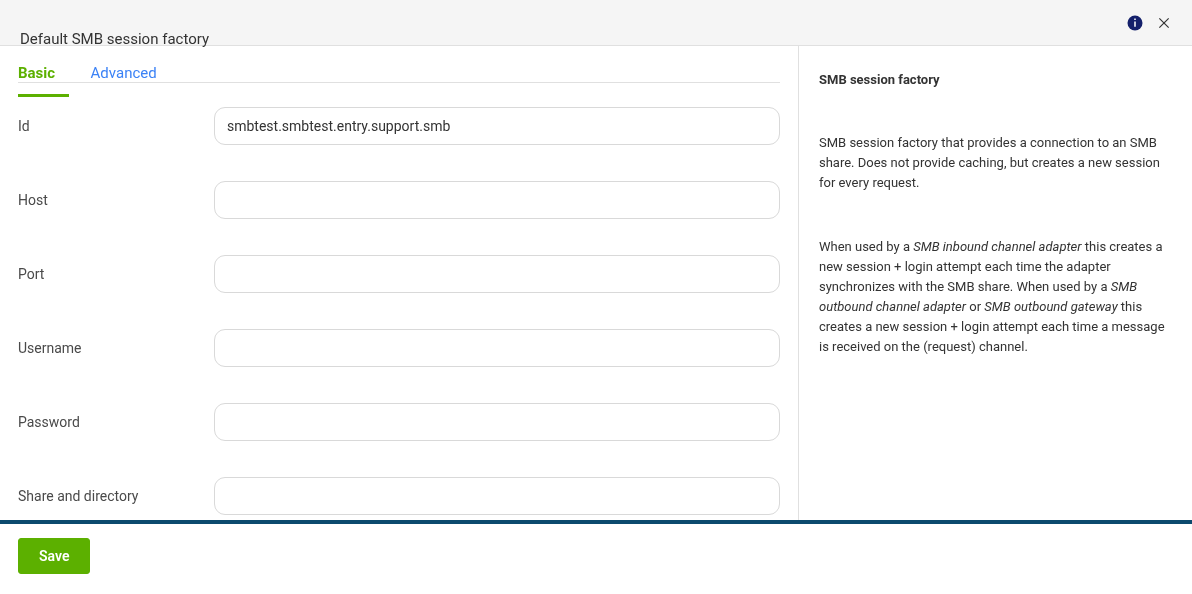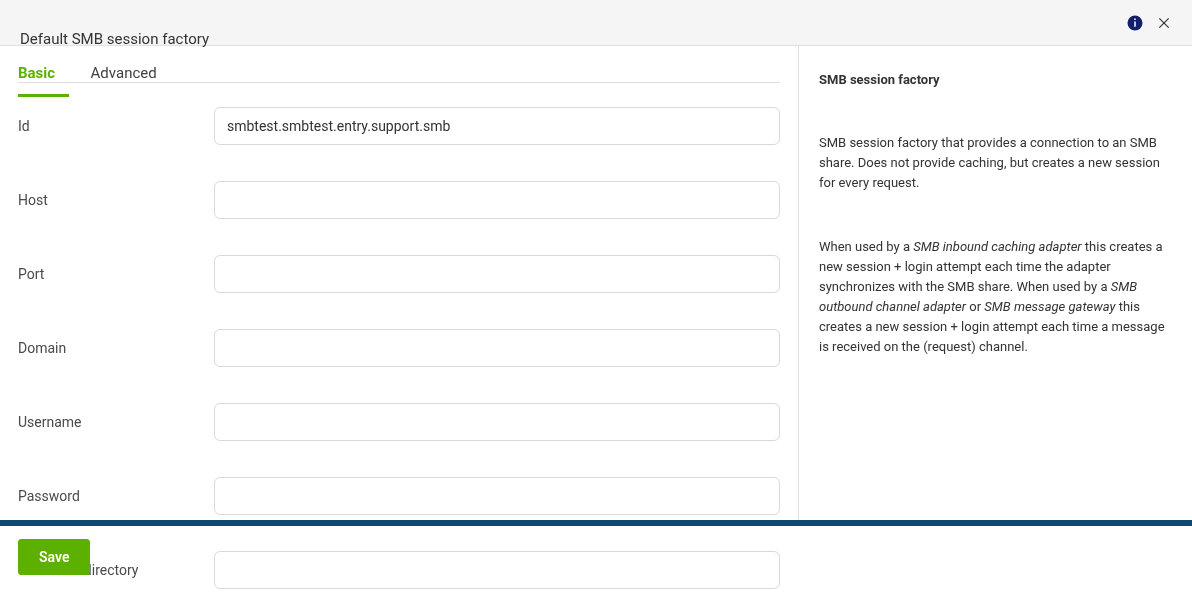--- a/index.html
+++ b/index.html
@@ -87,21 +87,21 @@
     .tabs-wrap {
       padding: 18px 0 0 0;
       margin: 0 18px;
       border-bottom: 1px solid #e0e0e0;
     }
     .tab {
       padding: 12px 14px 14px 0;
       margin-right: 18px;
       cursor: pointer;
       font-size: 15px;
-      color: #404040;
+      color: #3b82f6;
       position: relative;
     }
     .tab.active {
       color: #5cb000;
       font-weight: 700;
     }
     .tab.active::after {
       content: "";
       position: absolute;
       left: 0;
@@ -123,29 +123,29 @@
     }
     .form-label {
       width: 196px;
       color: #4a4a4a;
       font-size: 14px;
     }
     .form-input {
       flex: 1;
       height: 38px;
       border: 1px solid #d9d9d9;
-      border-radius: 6px;
+      border-radius: 11px;
       padding: 0 12px;
       font-size: 14px;
       color: #333;
       font-family: inherit;
       outline: none;
     }
     .footer {
-      border-top: 6px solid #0c4a6e;
+      border-top: 4px solid #0c4a6e;
       padding: 18px 18px;
       display: flex;
       gap: 10px;
       height: 68px;
       align-items: center;
     }
     .btn {
       height: 36px;
       padding: 0 20px;
       border-radius: 3px;
@@ -201,41 +201,37 @@
       </div>
       <div class="form-row">
         <label class="form-label">Host</label>
         <input class="form-input" type="text" value="" style="">
       </div>
       <div class="form-row">
         <label class="form-label">Port</label>
         <input class="form-input" type="text" value="" style="">
       </div>
       <div class="form-row">
-        <label class="form-label">Domain</label>
-        <input class="form-input" type="text" value="" style="">
-      </div>
-      <div class="form-row">
         <label class="form-label">Username</label>
         <input class="form-input" type="text" value="" style="">
       </div>
       <div class="form-row">
         <label class="form-label">Password</label>
         <input class="form-input" type="password" value="" style="">
       </div>
       <div class="form-row">
         <label class="form-label">Share and directory</label>
         <input class="form-input" type="text" value="" style="">
       </div>
     </div>
   </div>
   <div class="side-panel">
     <div class="side-panel-title">SMB session factory</div>
     <p>SMB session factory that provides a connection to an SMB share. Does not provide caching, but creates a new session for every request.</p>
     <p>
-      <span>When used by a </span><em>SMB inbound caching adapter</em><span> this creates a new session + login attempt each time the adapter synchronizes with the SMB share. When used by a </span><em>SMB outbound channel adapter</em><span> or </span><em>SMB message gateway</em><span> this creates a new session + login attempt each time a message is received on the (request) channel.</span>
+      <span>When used by a </span><em>SMB inbound channel adapter</em><span> this creates a new session + login attempt each time the adapter synchronizes with the SMB share. When used by a </span><em>SMB outbound channel adapter</em><span> or </span><em>SMB outbound gateway</em><span> this creates a new session + login attempt each time a message is received on the (request) channel.</span>
     </p>
   </div>
 </div>
 
 <div class="footer">
   <button class="btn btn-primary">Save</button>
 </div>
 
 </body></html>

